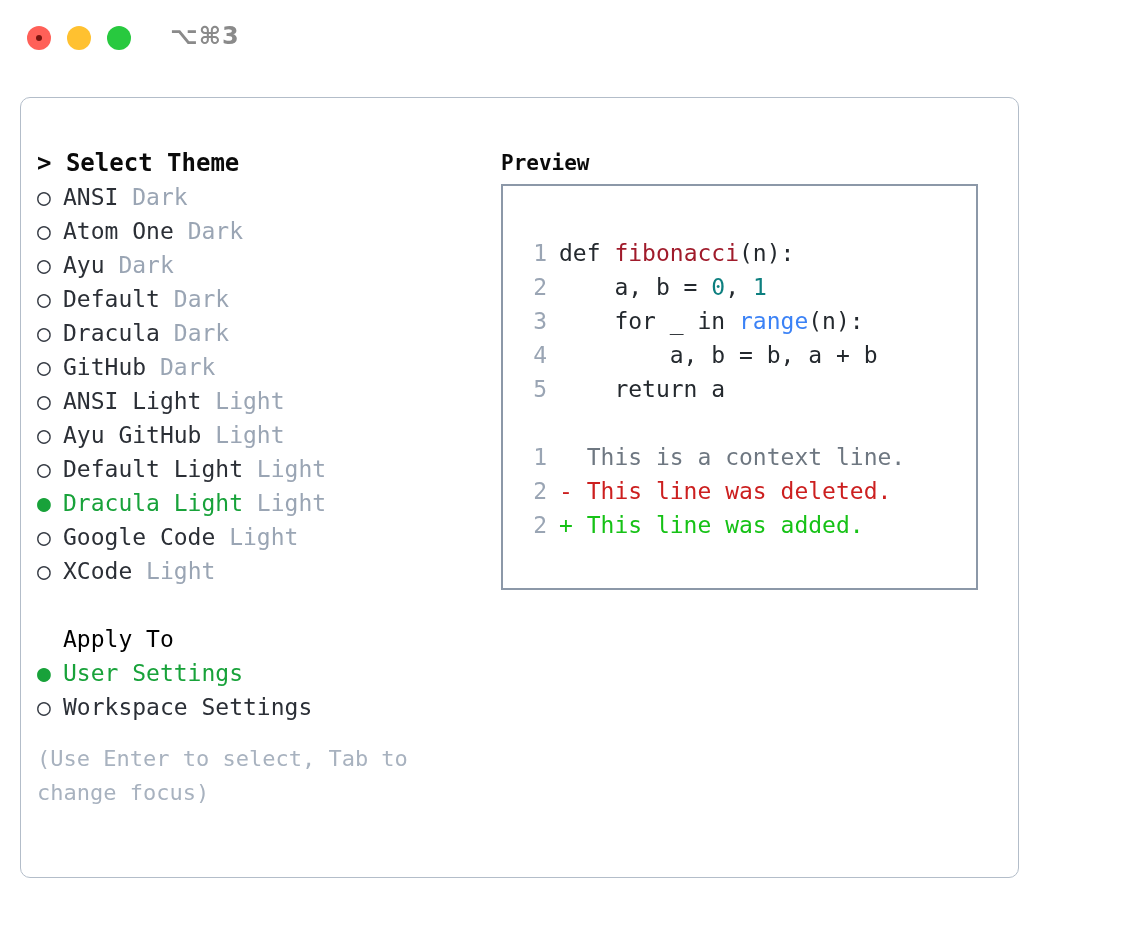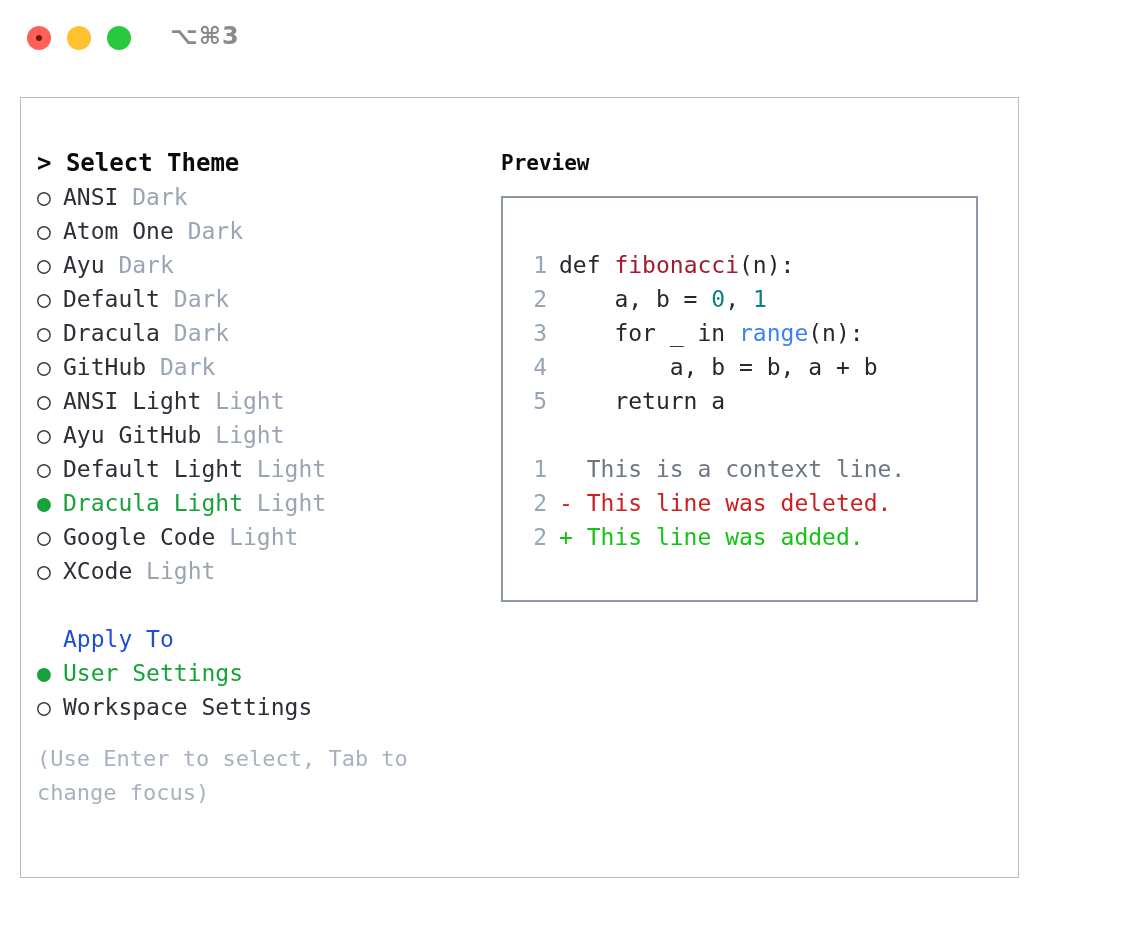--- a/index.html
+++ b/index.html
@@ -62,21 +62,21 @@
 
   
   #panel {
     position: absolute;
     left: 20px;
     top: 97px;
     width: 999px;
     height: 781px;
     box-sizing: border-box;
     border: 1.5px solid #b3bdc9;
-    border-radius: 0;
+    border-radius: 10px;
     background: #ffffff;
   }
 
   
   #left-col {
     position: absolute;
     left: 16px;
     top: 48px;
     width: 450px;
   }
@@ -104,21 +104,21 @@
     height: 34px;
     line-height: 34px;
     white-space: nowrap;
   }
 
   #apply-block { margin-top: 34px; }
   #apply-header {
     height: 34px;
     line-height: 34px;
     font-size: 23px;
-    color: #1d4ed8;
+    color: #000000;
     padding-left: 26px;
     white-space: nowrap;
   }
 
   #help-text {
     margin-top: 18px;
     font-size: 22px;
     line-height: 34px;
     color: #a8b2bf;
     width: 400px;
@@ -132,21 +132,21 @@
     width: 500px;
   }
   #preview-title {
     font-size: 21px;
     font-weight: bold;
     color: #0a0a0a;
     height: 34px;
     line-height: 34px;
   }
   #code-box {
-    margin-top: 16px;
+    margin-top: 4px;
     width: 477px;
     height: 406px;
     box-sizing: border-box;
     border: 2px solid #8c98a8;
     background: #ffffff;
     padding: 50px 0 0 18px;
   }
   .code-line {
     font-size: 23px;
     line-height: 34px;

